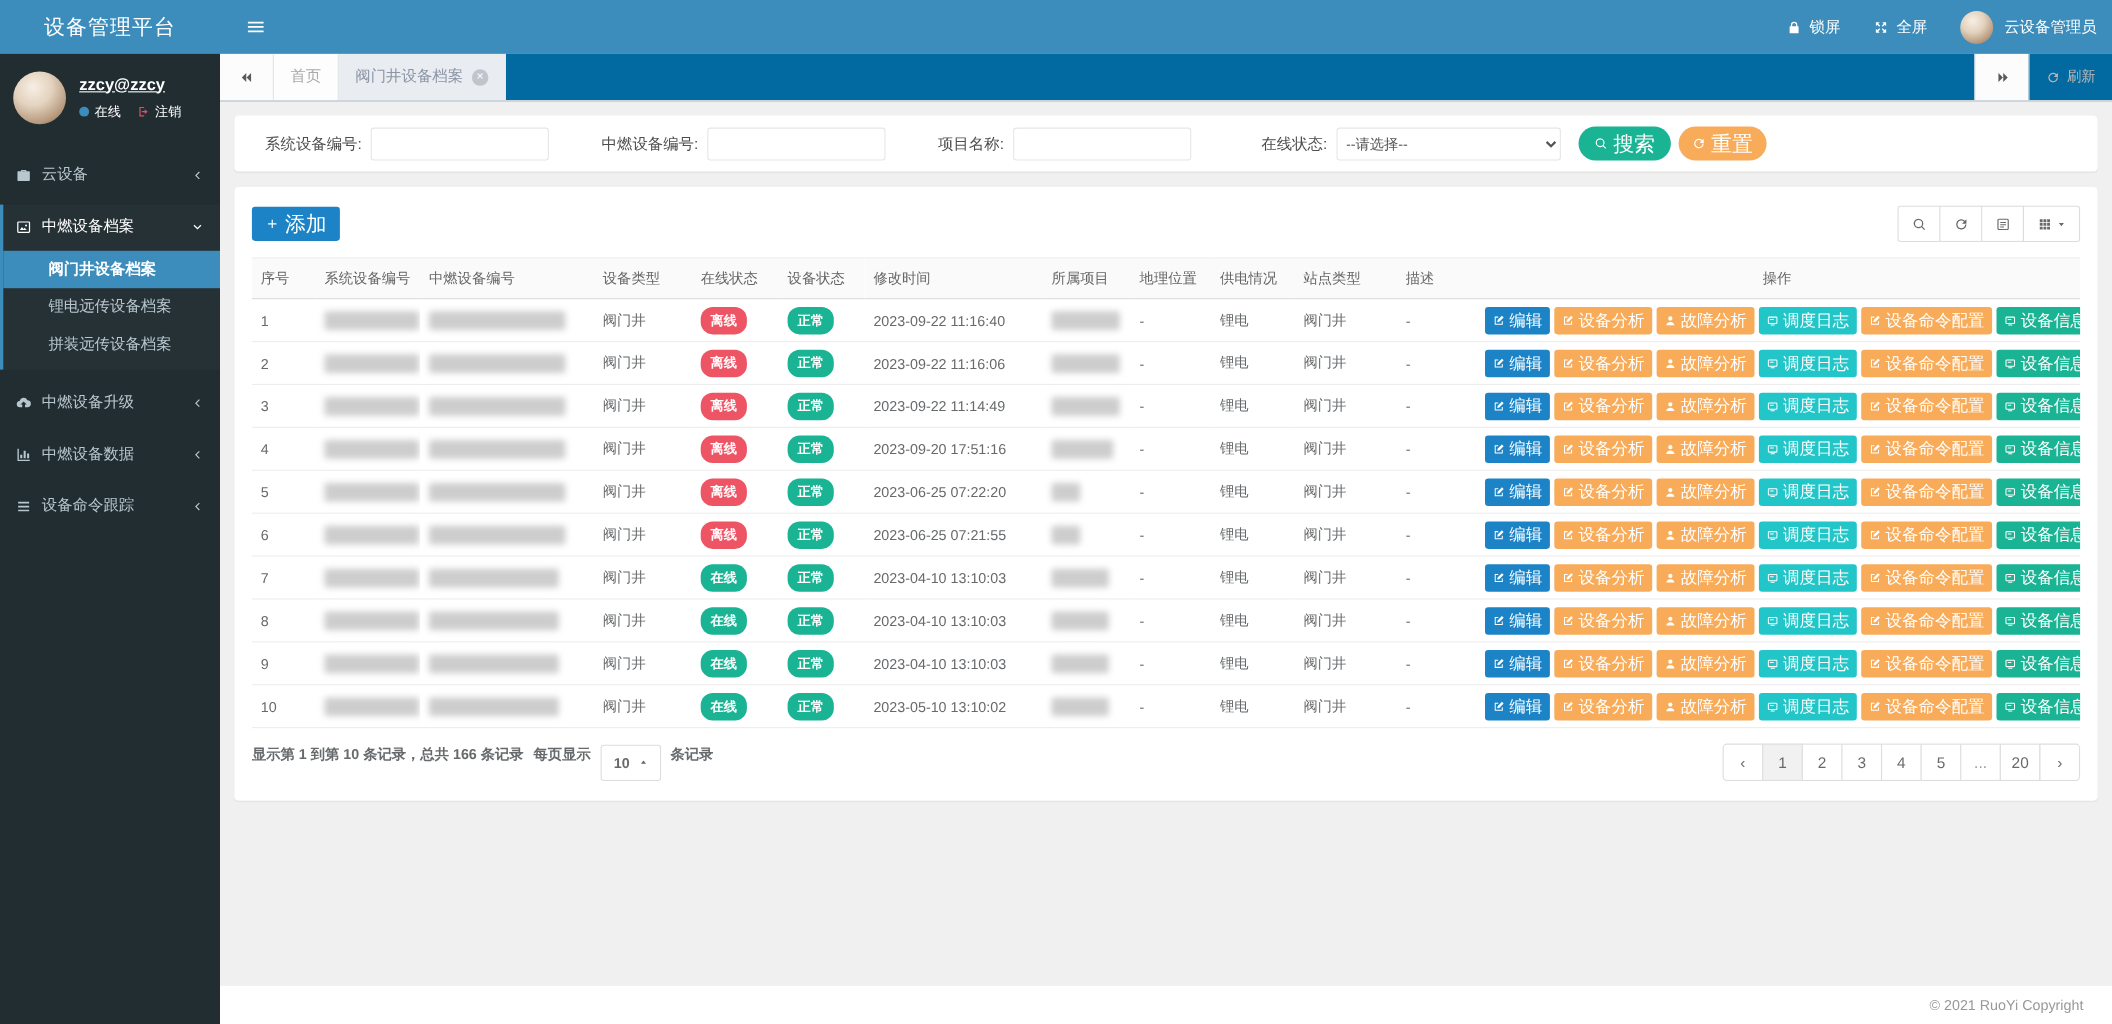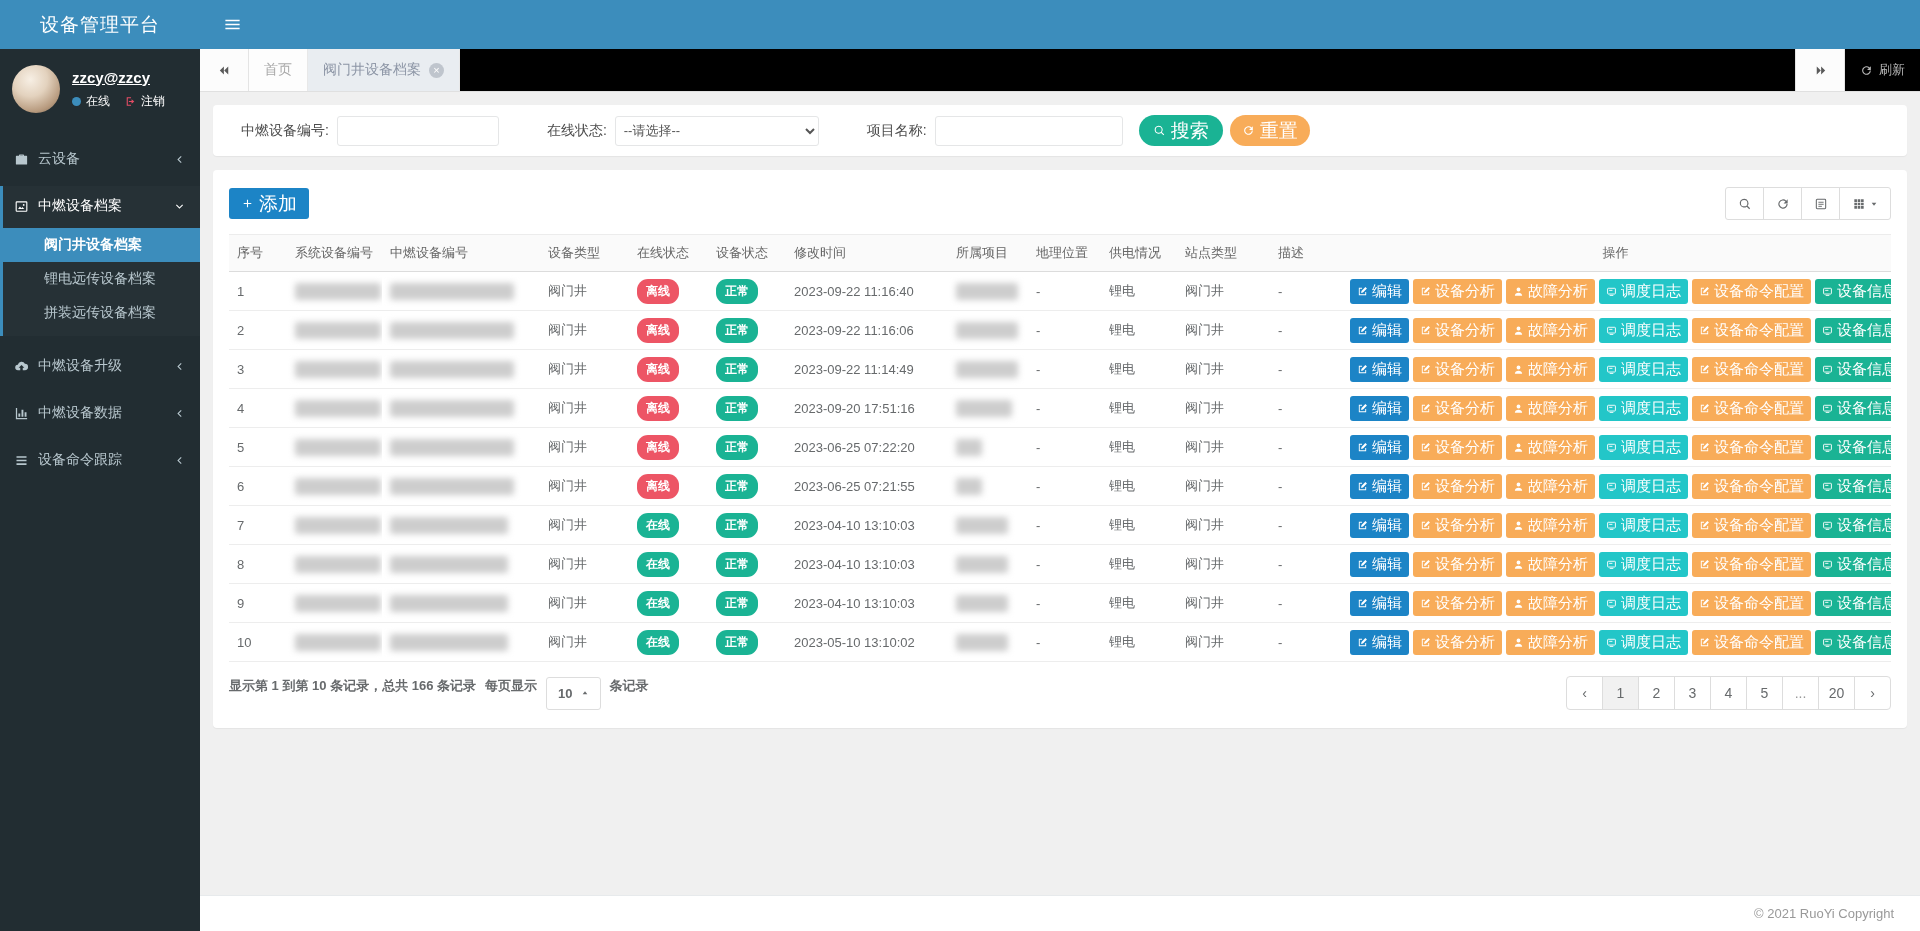--- a/index.html
+++ b/index.html
@@ -40,21 +40,21 @@
 
   .navbar { height:49px; background:#3c8dbc; display:flex; align-items:center; padding:0 14px; color:#fff; flex-shrink:0; }
   .hamburger { font-size:19px; color:#fff; cursor:pointer; padding:6px 9px; }
   .nav-right { margin-left:auto; display:flex; align-items:center; gap:30px; font-size:14px; }
   .nav-link { display:inline-flex; align-items:center; gap:7px; color:#fff; cursor:pointer; }
   .nav-link .icon { font-size:14px; }
   .nav-user { display:inline-flex; align-items:center; gap:10px; cursor:pointer; }
   .nav-avatar { width:30px; height:30px; border-radius:50%;
             background: radial-gradient(circle at 38% 30%, #f7efe4 0%, #e3d2be 38%, #b79a7e 72%, #6e5a48 100%); }
 
-  .tabbar { height:43px; background:#000000; border-bottom:1px solid #e0e0e0; display:flex; align-items:stretch; flex-shrink:0; }
+  .tabbar { height:43px; background:#0369a1; border-bottom:1px solid #e0e0e0; display:flex; align-items:stretch; flex-shrink:0; }
   .tab-nav-btn { width:49px; display:flex; align-items:center; justify-content:center; color:#5a5a5a; cursor:pointer; font-size:15px; background:#fcfcfc; }
   .tab-nav-btn.left { border-right:1px solid #e4e4e4; }
   .tab { display:flex; align-items:center; gap:8px; padding:0 15px; font-size:14px; color:#a9a9a9; border-right:1px solid #e8e8e8; cursor:pointer; background:#fdfdfd; }
   .tab.active { background:#e9edf1; color:#8c95a5; }
   .tab-close { width:15px; height:15px; border-radius:50%; background:#bfc5cd; color:#fff; font-size:11px; line-height:14px; text-align:center; cursor:pointer; }
   .tab-right { margin-left:auto; display:flex; align-items:stretch; }
   .tab-nav-btn.right { border-left:1px solid #e4e4e4; }
   .tab-refresh { display:flex; align-items:center; gap:6px; padding:0 15px; border-left:1px solid #e4e4e4; color:#b9b9b9; font-size:13px; cursor:pointer; }
 
   .content { flex:1; padding:13px 13px 0; overflow:hidden; }
@@ -224,20 +224,42 @@
   </aside>
 
   <div class="main">
 
     <header class="navbar">
       <span class="hamburger icon">
           <svg viewBox="0 0 24 24" fill="currentColor">
             <path d="M3 6h18v2H3zM3 11h18v2H3zM3 16h18v2H3z"></path>
           </svg>
         </span>
+      <div class="nav-right">
+        <span class="nav-link">
+            <span class="icon">
+              <svg viewBox="0 0 24 24" fill="currentColor">
+                <path d="M7 10V8a5 5 0 0 1 10 0v2h1a1 1 0 0 1 1 1v9a1 1 0 0 1-1 1H6a1 1 0 0 1-1-1v-9a1 1 0 0 1 1-1h1zm2 0h6V8a3 3 0 0 0-6 0v2z"></path>
+              </svg>
+            </span>
+            <span>锁屏</span>
+          </span>
+        <span class="nav-link">
+            <span class="icon">
+              <svg viewBox="0 0 24 24" fill="currentColor">
+                <path d="M4 4h6L7.8 6.2l3 3-1.6 1.6-3-3L4 10V4zm16 0v6l-2.2-2.2-3 3-1.6-1.6 3-3L14 4h6zM4 20v-6l2.2 2.2 3-3 1.6 1.6-3 3L10 20H4zm16 0h-6l2.2-2.2-3-3 1.6-1.6 3 3L20 14v6z"></path>
+              </svg>
+            </span>
+            <span>全屏</span>
+          </span>
+        <span class="nav-user">
+            <span class="nav-avatar"></span>
+            <span>云设备管理员</span>
+          </span>
+      </div>
     </header>
 
     <div class="tabbar">
       <span class="tab-nav-btn left icon">
           <svg viewBox="0 0 24 24" fill="currentColor">
             <path d="M18 5.5v13L11.5 12 18 5.5zM11 5.5v13L4.5 12 11 5.5z"></path>
           </svg>
         </span>
       <span id="tabs-root" style="display:flex; align-items:stretch;">
           <span class="tab">
@@ -262,31 +284,35 @@
             </span>
             <span>刷新</span>
           </span>
       </div>
     </div>
 
     <div class="content">
 
       <div class="card search-card">
         <div class="search-form" id="search-form-root">
+          <div class="form-group">
+              <label>系统设备编号:</label>
+              <input class="form-control" type="text" style="">
+            </div>
             <div class="form-group">
               <label>中燃设备编号:</label>
               <input class="form-control" type="text" style="">
             </div>
             <div class="form-group">
+              <label>项目名称:</label>
+              <input class="form-control" type="text" style="">
+            </div>
+            <div class="form-group">
               <label>在线状态:</label>
               <select class="form-control"><option>--请选择--</option></select>
-            </div>
-            <div class="form-group">
-              <label>项目名称:</label>
-              <input class="form-control" type="text" style="">
             </div>
             <button class="btn btn-search">
               <span class="icon">
                 <svg viewBox="0 0 24 24" fill="currentColor">
                   <path d="M10.5 3a7.5 7.5 0 0 1 5.9 12.1l4.3 4.3-1.4 1.4-4.3-4.3A7.5 7.5 0 1 1 10.5 3zm0 2a5.5 5.5 0 1 0 0 11 5.5 5.5 0 0 0 0-11z"></path>
                 </svg>
               </span>
               <span>搜索</span>
             </button>
           <button class="btn btn-reset">

